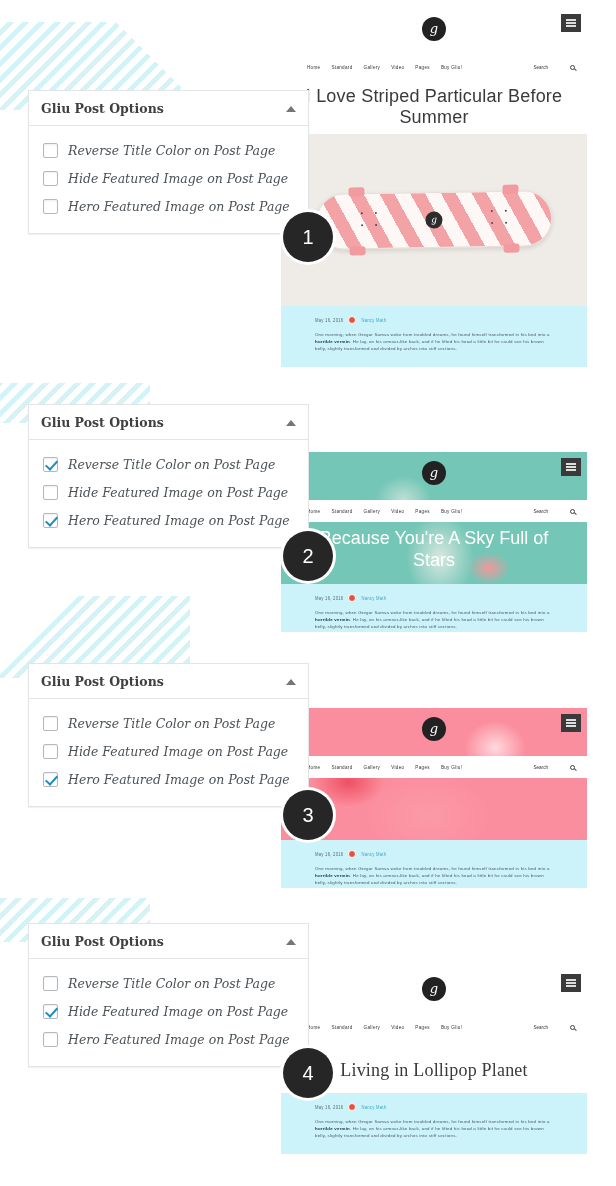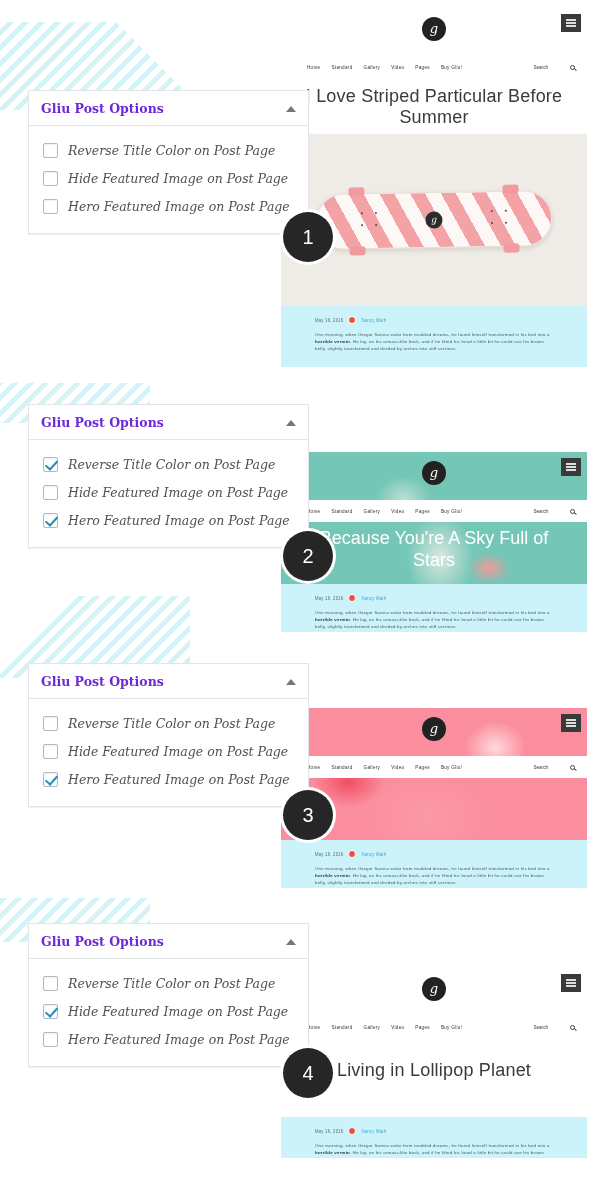--- a/index.html
+++ b/index.html
@@ -138,21 +138,21 @@
   
   .panel {
     position: absolute; left: 28px; width: 281px; z-index: 5;
     background: #fff; border: 1px solid #e2e4e7;
     box-shadow: 0 1px 1px rgba(0,0,0,.05);
   }
   .panel-head {
     display: flex; align-items: center; justify-content: space-between;
     padding: 10px 12px 9px; border-bottom: 1px solid #e2e4e7;
   }
-  .panel-title { font-size: 12.5px; color: #6d28d9; font-weight: 700;
+  .panel-title { font-size: 12.5px; color: #404040; font-weight: 700;
                  font-family: "DejaVu Serif", serif; }
   .toggle-arrow { width: 0; height: 0; border-left: 5px solid transparent;
                   border-right: 5px solid transparent; border-bottom: 6px solid #72777c; }
   .panel-body { padding: 11px 14px 12px; font-style: italic; }
   .cb-row { display: flex; align-items: center; gap: 10px; padding: 6px 0 7px; }
   .cb {
     width: 15px; height: 15px; flex: 0 0 15px;
     border: 1px solid #b4b9be; background: #fff; border-radius: 2px;
     position: relative; box-shadow: inset 0 1px 2px rgba(0,0,0,.07);
   }
@@ -315,21 +315,21 @@
           <span>Gallery</span>
           <span>Video</span>
           <span>Pages</span>
           <span>Buy Gliu!</span>
         </div>
         <div class="pv-search">
           <span>Search</span>
           <div class="pv-mag"></div>
         </div>
       </div>
-      <div class="pv-title" style="padding-top:22px;padding-bottom:36px;">Living in Lollipop Planet</div>
+      <div class="pv-title" style="padding-top:22px;padding-bottom:12px;font-family:Liberation Serif, serif;">Living in Lollipop Planet</div>
       <div class="pv-body">
         <div class="pv-meta">
           <span class="pv-date">May 16, 2016</span>
           <span class="pv-av"></span>
           <span class="pv-author">Nancy Math</span>
         </div>
         <div class="pv-para"><span>One morning, when Gregor Samsa woke from troubled dreams, he found himself transformed in his bed into a </span><b>horrible vermin</b><span>. He lay, on his armour-like back, and if he lifted his head a little bit he could see his brown belly, slightly transformed and divided by arches into stiff sections.</span></div>
       </div>
     </div>
   </div>

